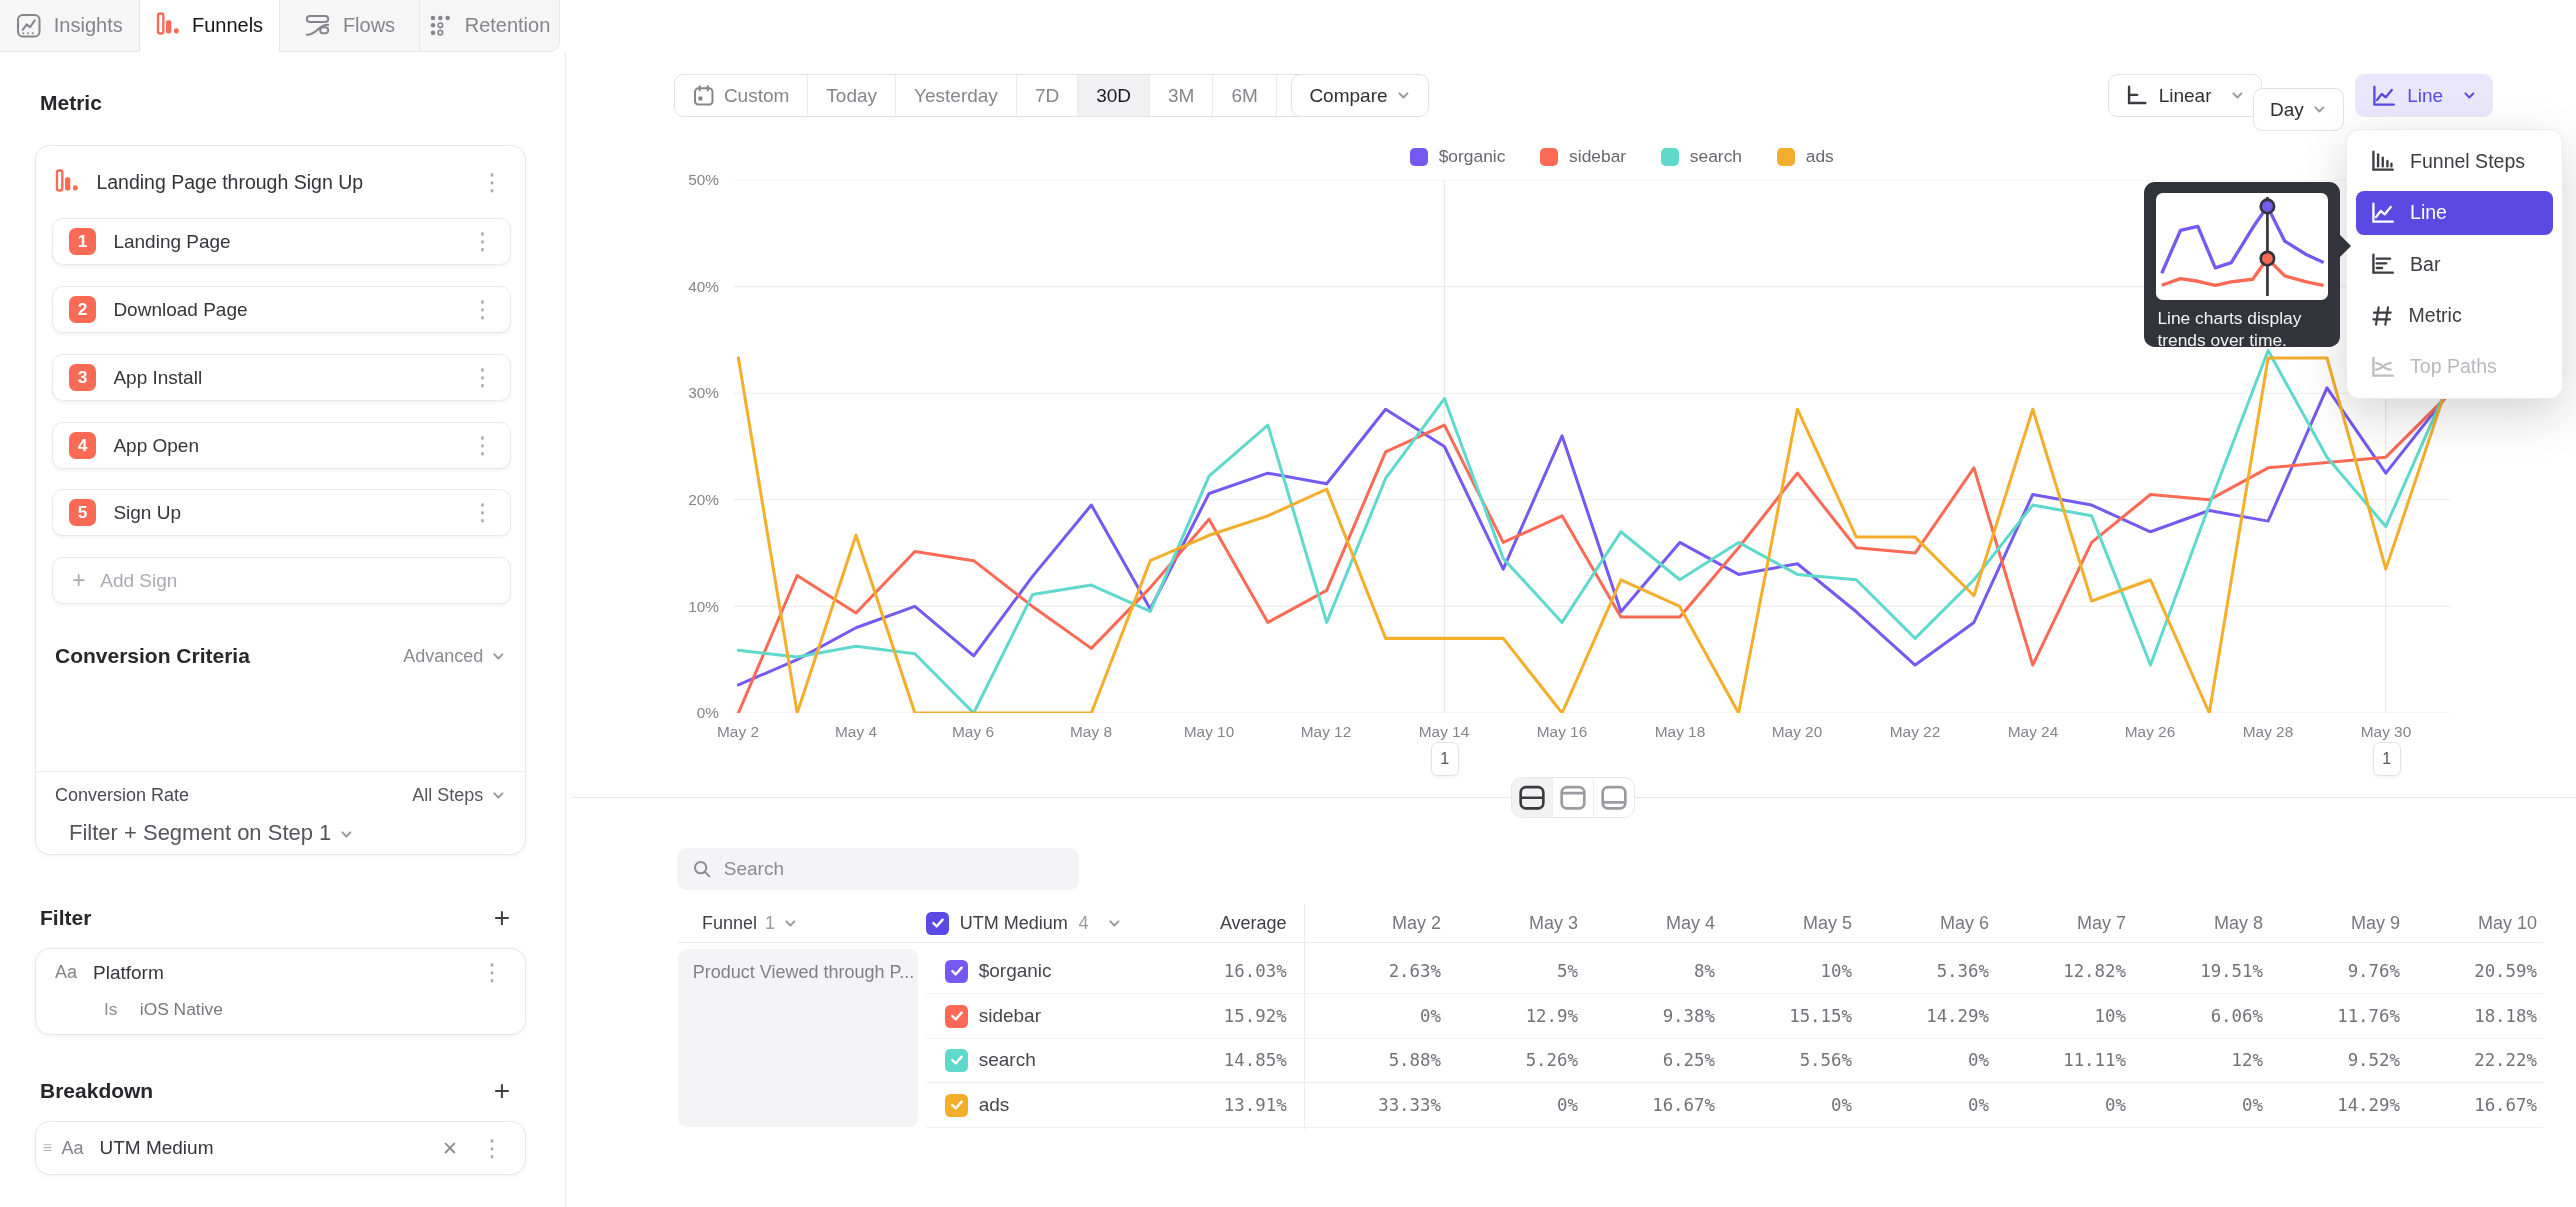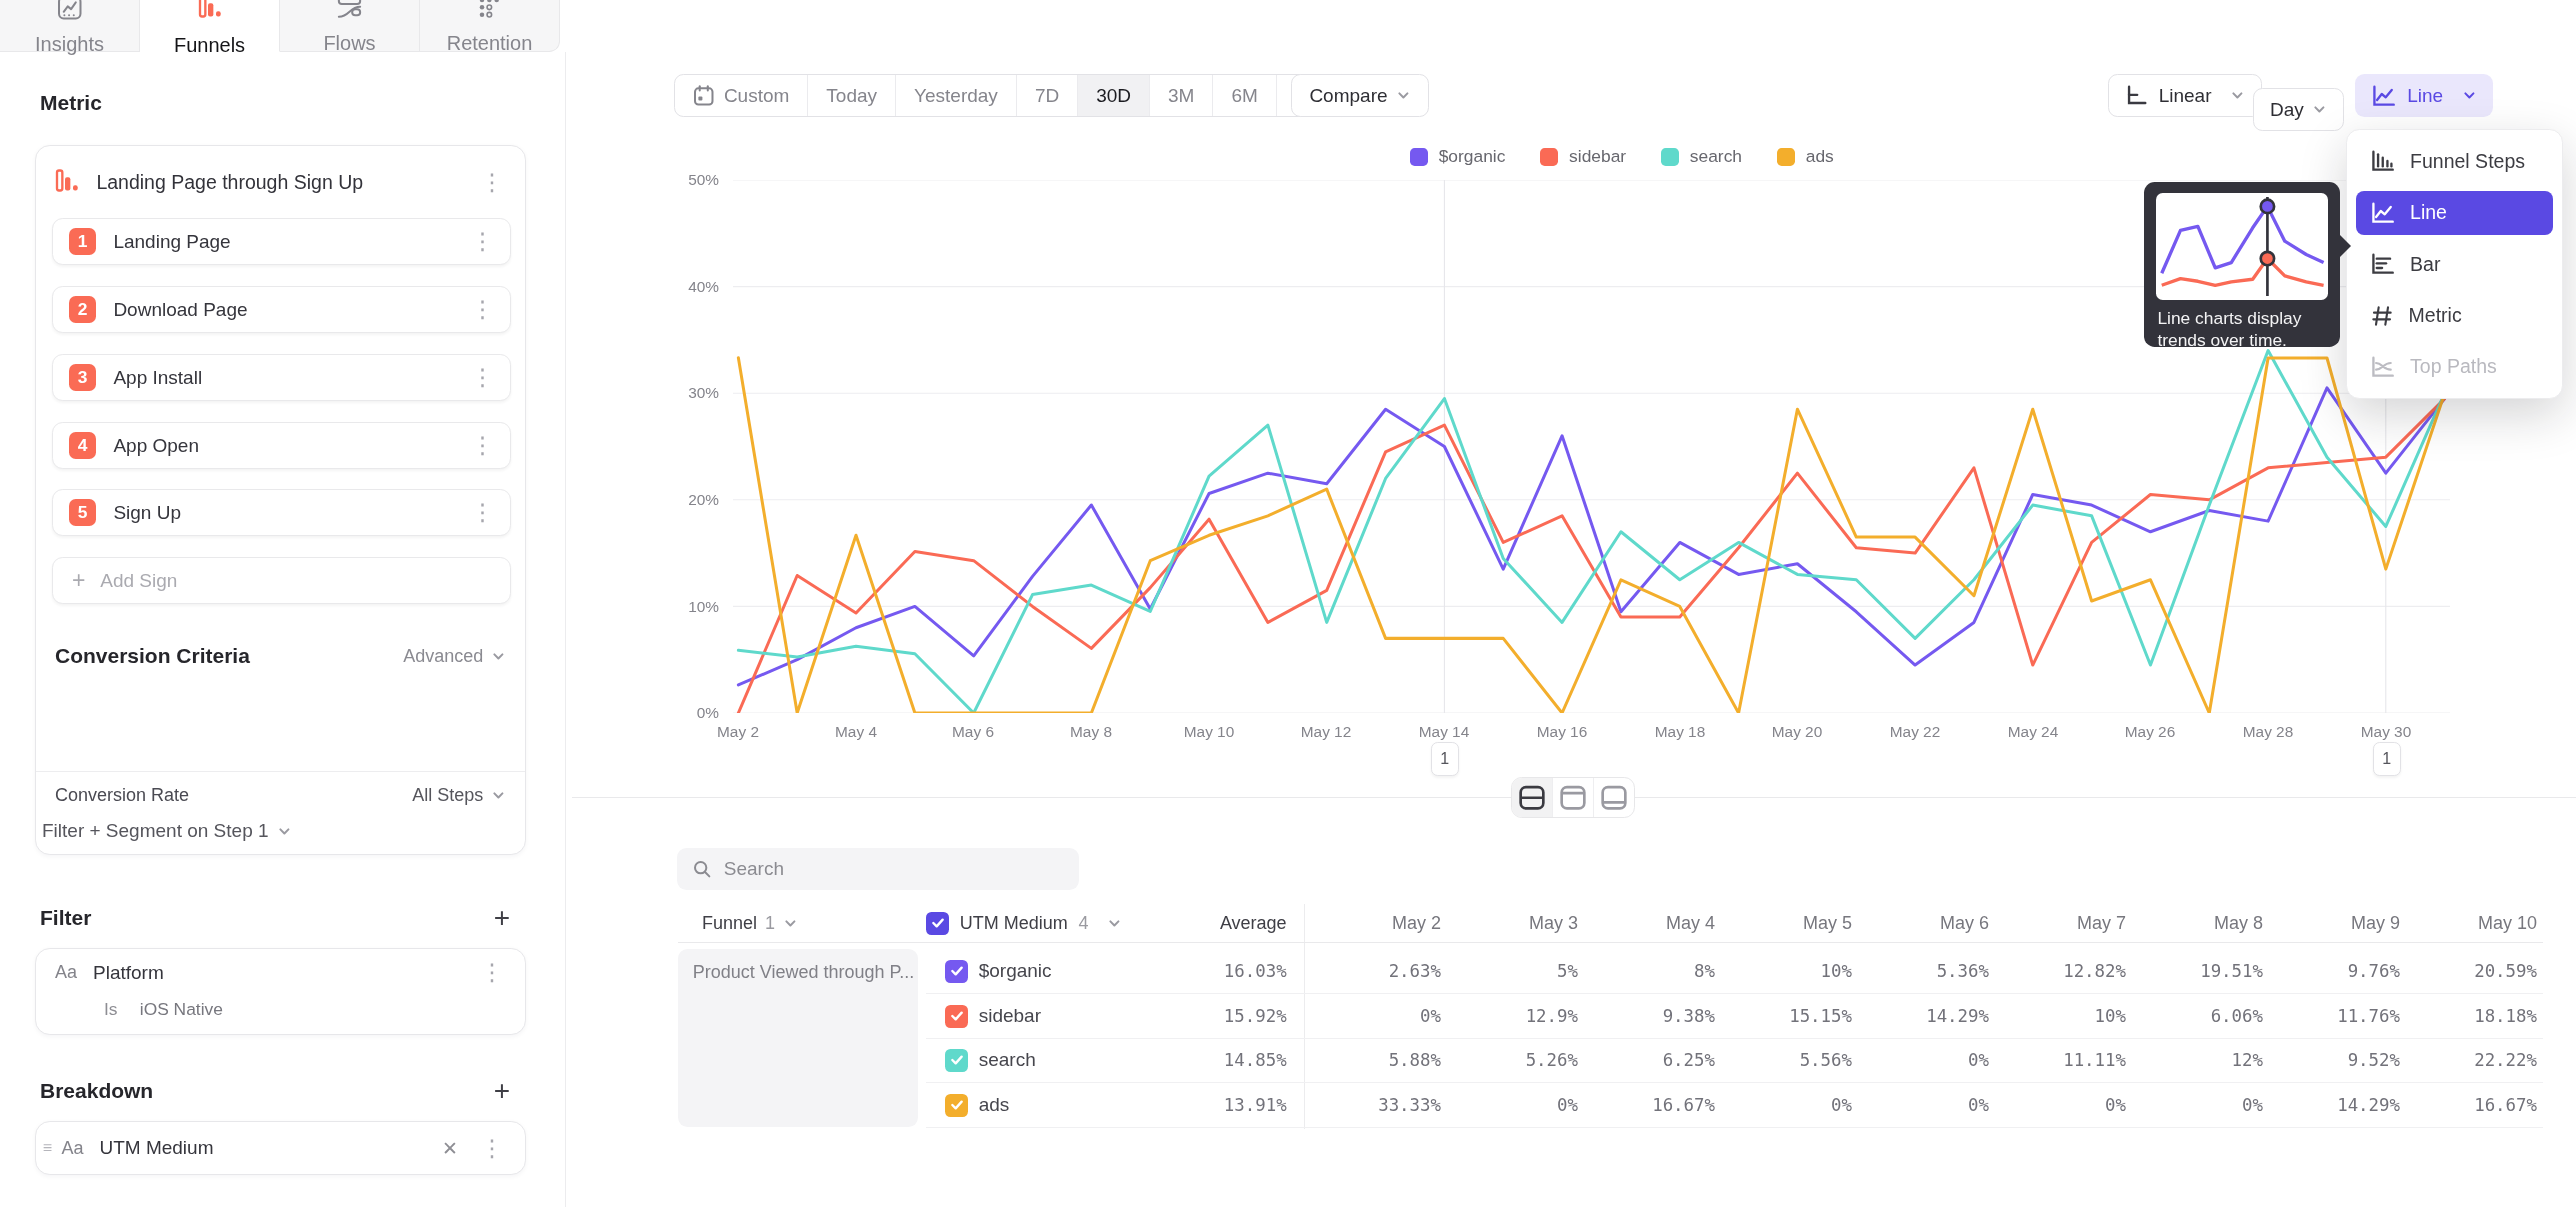--- a/index.html
+++ b/index.html
@@ -3,21 +3,21 @@
 <meta charset="utf-8">
 <style>
   html,body{margin:0;padding:0;background:#fff;}
   #app{position:relative;width:2576px;height:1208px;background:#fff;overflow:hidden;
        font-family:"Liberation Sans",sans-serif;color:#2c2c31;}
   .abs{position:absolute;}
   
   .tabs{position:absolute;left:0;top:0;height:52px;display:flex;z-index:6;}
   .tab{width:140px;height:52px;display:flex;align-items:center;justify-content:center;gap:12px;
        font-size:20px;color:#85858c;background:#f6f6f7;border-right:0.7px solid #e8e8ea;
-       border-bottom:0.7px solid #e8e8ea;box-sizing:border-box;cursor:pointer;flex-direction:column;}
+       border-bottom:0.7px solid #e8e8ea;box-sizing:border-box;cursor:pointer;}
   .tab:last-child{border-bottom-right-radius:10.7px;}
   .tab.active{background:#fff;color:#141417;font-weight:500;border-bottom-color:#fff;}
   .tab svg{display:block;}
   
   .sidebar{position:absolute;left:0;top:52px;width:566px;height:1155px;background:#fff;
            border-right:0.7px solid #ececee;box-sizing:border-box;}
   .side-h{font-size:21px;font-weight:700;color:#26262b;}
   .card{position:absolute;background:#fff;border:0.7px solid #e7e7ea;border-radius:14.8px;
         box-shadow:0 1.3px 4px rgba(30,30,40,.04);box-sizing:border-box;}
   .step-card{position:absolute;left:16px;width:459px;height:47px;border:0.7px solid #e9e9eb;
@@ -211,21 +211,21 @@
       <div class="abs row-sb" style="left:19px;right:19px;top:639px;">
         <span style="font-size:18px;color:#4a4a52;">Conversion Rate</span>
         <span style="font-size:18px;color:#55555c;cursor:pointer;">
           <span>All Steps</span><span class="chev" id="chev2" style="color: rgb(154, 154, 161); display: inline-flex; vertical-align: -2px;">
               <svg width="14.8" height="14.8" viewBox="0 0 22 22" fill="none">
                 <polyline points="5,8 11,14 17,8" stroke="currentColor" stroke-width="3" fill="none" stroke-linecap="round" stroke-linejoin="round"></polyline>
               </svg>
             </span>
         </span>
       </div>
-      <div class="abs" style="left:6px;top:674px;font-size:19px;color:#55555c;cursor:pointer;">
+      <div class="abs" style="left:33px;top:674px;font-size:22px;color:#55555c;cursor:pointer;">
         <span>Filter + Segment on Step 1</span><span class="chev" id="chev3" style="color: rgb(154, 154, 161); display: inline-flex; vertical-align: -2px;">
             <svg width="14.8" height="14.8" viewBox="0 0 22 22" fill="none">
               <polyline points="5,8 11,14 17,8" stroke="currentColor" stroke-width="3" fill="none" stroke-linecap="round" stroke-linejoin="round"></polyline>
             </svg>
           </span>
       </div>
     </div>
 
     <div class="abs row-sb" style="left:40px;width:470px;top:852px;">
       <span class="side-h">Filter</span>

